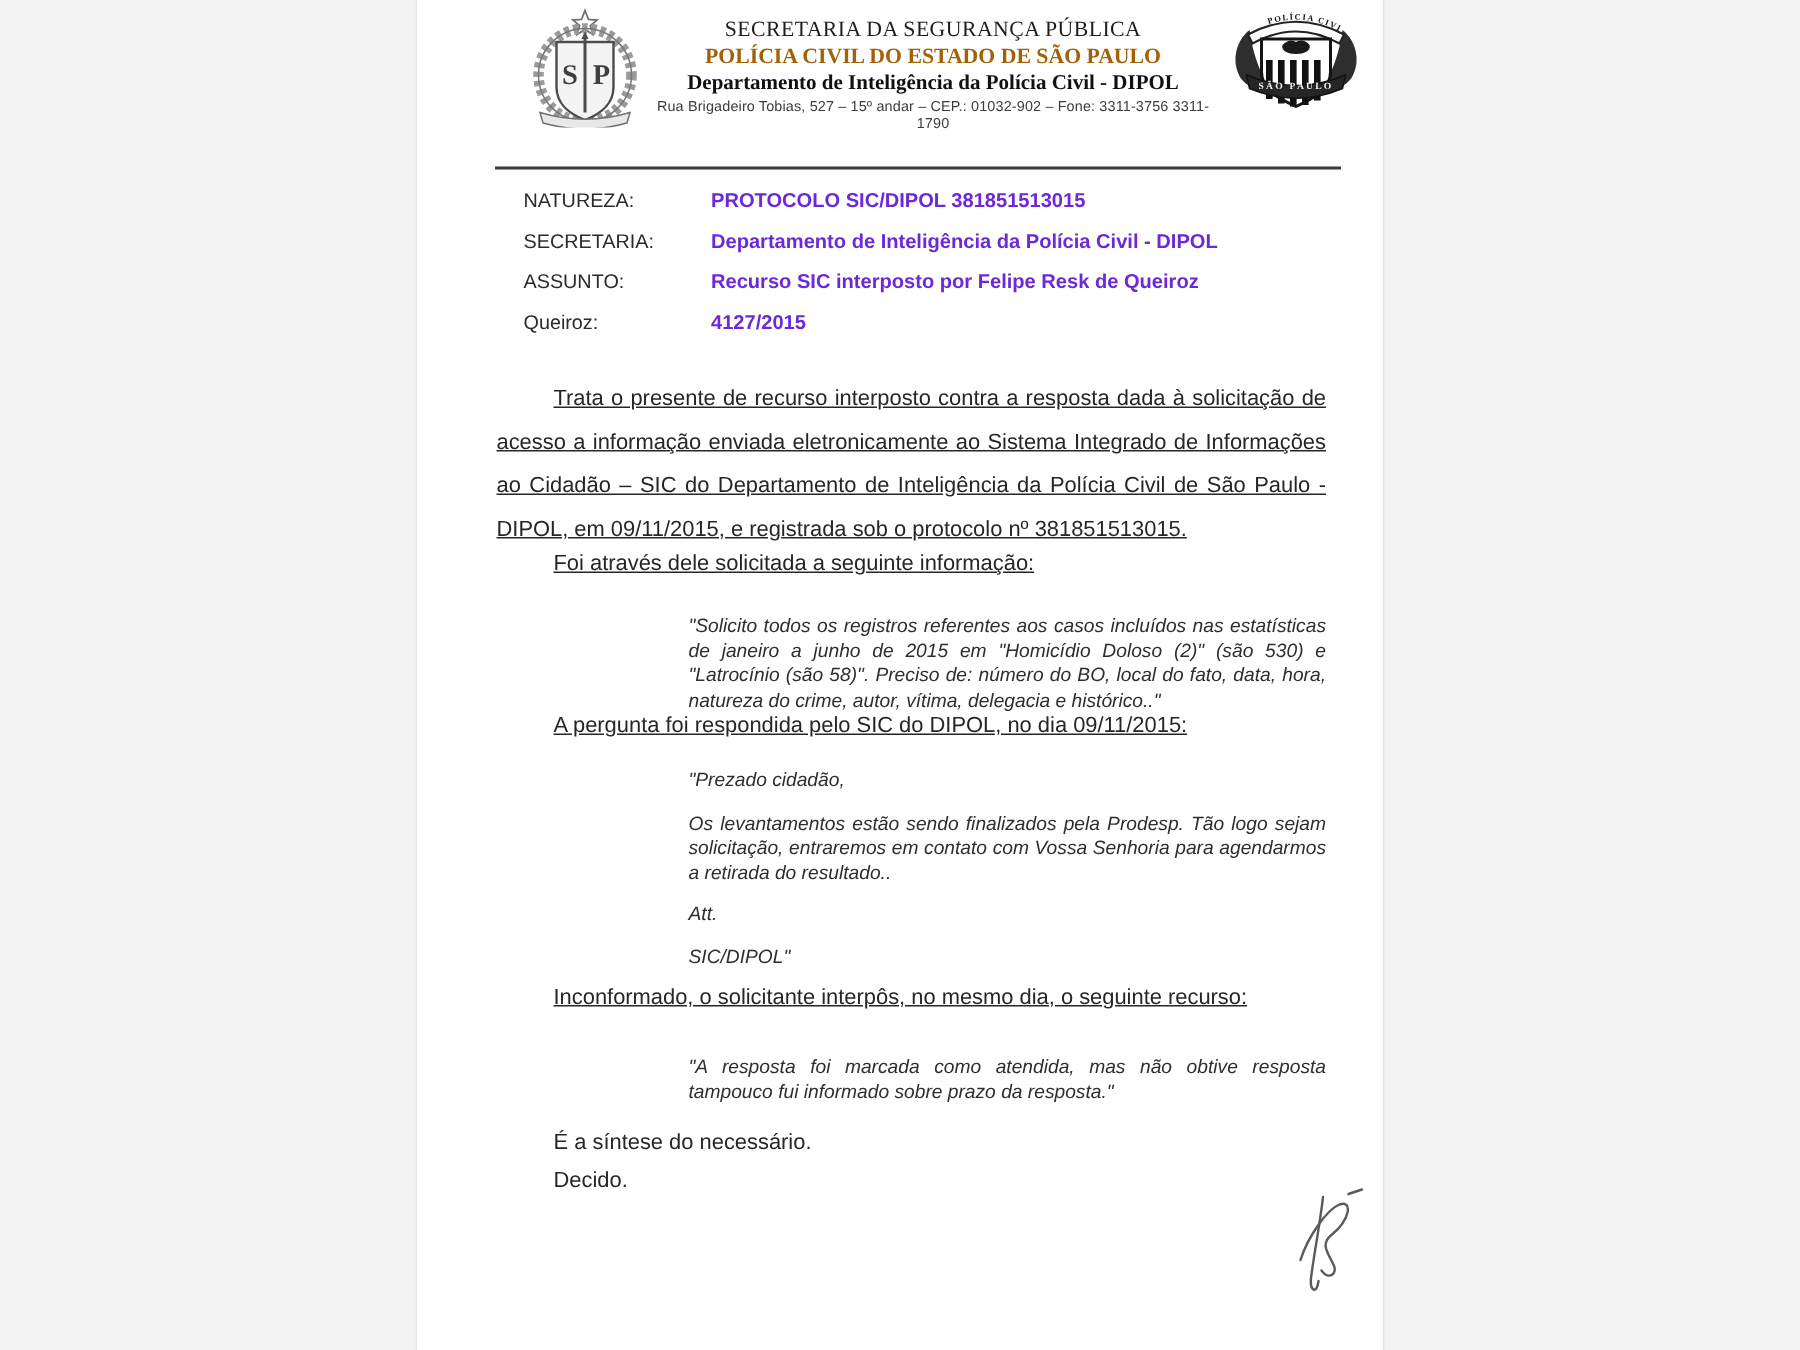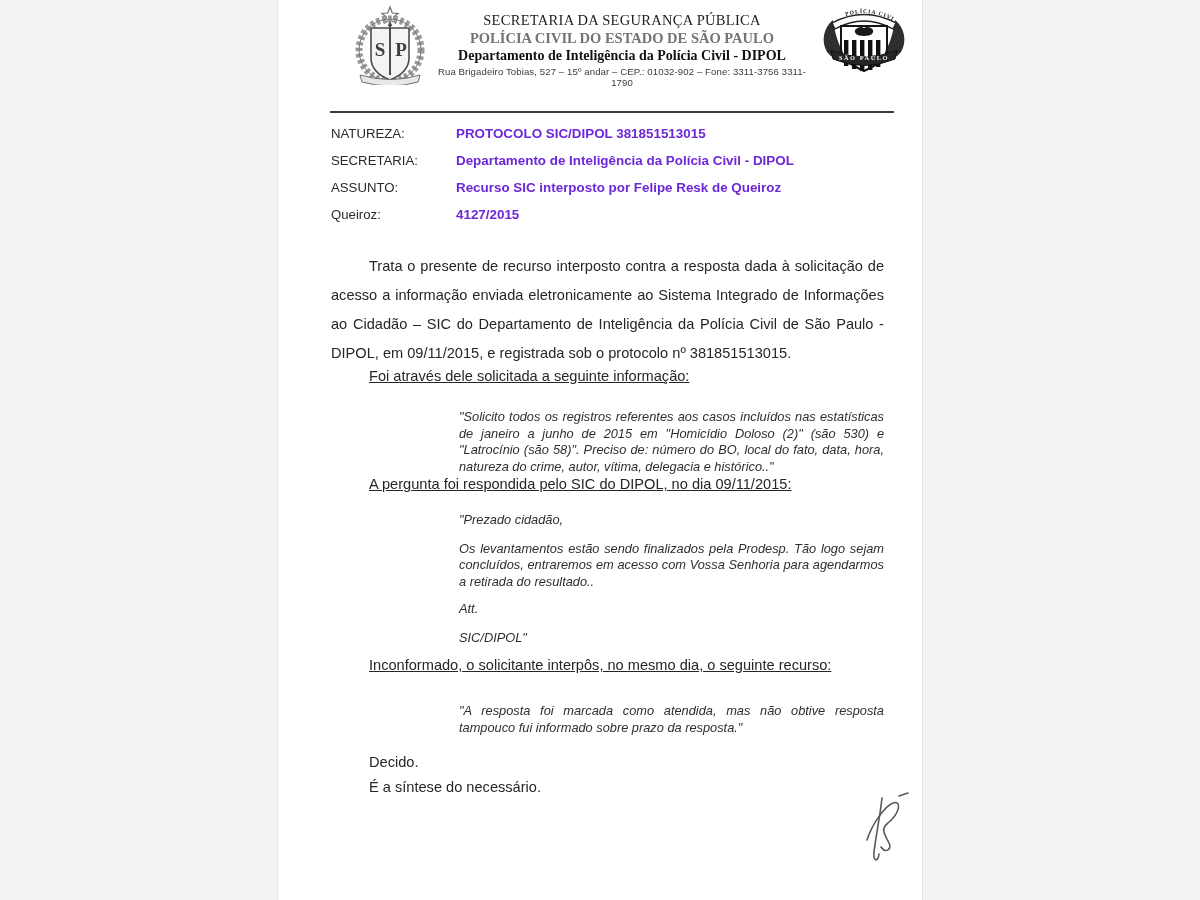--- a/index.html
+++ b/index.html
@@ -11,35 +11,35 @@
     background:#ffffff;
     border-left:1px solid #e6e6e6; border-right:1px solid #e3e3e3;
   }
   .abs{ position:absolute; }
 
   
   .crest-left{ left:64px; top:5px; width:96px; height:80px; }
   .crest-right{ left:541px; top:0px; width:90px; height:74px; }
   .head-center{ left:150px; top:12px; width:388px; text-align:center; }
   .h-line1{ font-family:"Liberation Serif", serif; font-size:14.5px; letter-spacing:.3px; color:#1d1d1d; }
-  .h-line2{ font-family:"Liberation Serif", serif; font-size:14.5px; font-weight:bold; color:#737373; margin-top:1px; }
+  .h-line2{ font-family:"Liberation Serif", serif; font-size:14.5px; font-weight:bold; color:#a16207; margin-top:1px; }
   .h-line3{ font-family:"Liberation Serif", serif; font-size:14px; font-weight:bold; color:#111; margin-top:1px; }
   .h-addr{ font-size:9.6px; color:#3c3c3c; margin-top:2px; letter-spacing:.1px; }
 
   .rule{ left:52px; top:111px; width:564px; height:2px; background:#3b3b3b; }
 
   
   .meta{ left:53px; top:120px; width:560px; }
-  .meta-row{ display:flex; height:27px; align-items:center; }
+  .meta-row{ display:flex; height:27px; align-items:center;margin-left:18px; }
   .meta-label{ width:125px; font-size:13.2px; color:#2a2a2a; }
   .meta-value{ font-size:13.4px; font-weight:bold; color:#6d28d9; }
 
   
   .bodytxt{ font-size:14.6px; color:#262626; }
-  .para1{ left:53px; top:252px; width:553px; text-align:justify; text-indent:38px; line-height:29px; }
+  .para1{ left:53px; top:252px; width:553px; text-align:justify; text-indent:38px; line-height:29px;text-decoration:underline; }
   .line-simple{ left:91px;text-decoration:underline; }
   .p-foi{ top:368px; }
   .p-pergunta{ top:476px; }
   .p-inconformado{ top:657px; }
 
   .quote{ left:181px; width:425px; font-style:italic; font-size:12.8px; line-height:16.6px; color:#2e2e2e; }
   .q1{ top:409px; text-align:justify; }
   .q2{ top:512px; }
   .q2 .q2-block{ margin-bottom:11px; text-align:justify; }
   .q2 .q2-gap{ margin-bottom:12px; }
@@ -124,32 +124,32 @@
   <p class="abs bodytxt para1">Trata o presente de recurso interposto contra a resposta dada à solicitação de acesso a informação enviada eletronicamente ao Sistema Integrado de Informações ao Cidadão – SIC do Departamento de Inteligência da Polícia Civil de São Paulo - DIPOL, em 09/11/2015, e registrada sob o protocolo nº 381851513015.</p>
 
   <p class="abs bodytxt line-simple p-foi">Foi através dele solicitada a seguinte informação:</p>
 
   <p class="abs quote q1">"Solicito todos os registros referentes aos casos incluídos nas estatísticas de janeiro a junho de 2015 em "Homicídio Doloso (2)" (são 530) e "Latrocínio (são 58)". Preciso de: número do BO, local do fato, data, hora, natureza do crime, autor, vítima, delegacia e histórico.."</p>
 
   <p class="abs bodytxt line-simple p-pergunta">A pergunta foi respondida pelo SIC do DIPOL, no dia 09/11/2015:</p>
 
   <div class="abs quote q2">
     <div class="q2-gap">"Prezado cidadão,</div>
-    <div class="q2-block">Os levantamentos estão sendo finalizados pela Prodesp. Tão logo sejam concluídos, entraremos em acesso com Vossa Senhoria para agendarmos a retirada do resultado..</div>
+    <div class="q2-block">Os levantamentos estão sendo finalizados pela Prodesp. Tão logo sejam solicitação, entraremos em contato com Vossa Senhoria para agendarmos a retirada do resultado..</div>
     <div class="q2-gap">Att.</div>
     <div>SIC/DIPOL"</div>
   </div>
 
   <p class="abs bodytxt line-simple p-inconformado">Inconformado, o solicitante interpôs, no mesmo dia, o seguinte recurso:</p>
 
   <p class="abs quote q3">"A resposta foi marcada como atendida, mas não obtive resposta tampouco fui informado sobre prazo da resposta."</p>
 
   <div class="abs bodytxt closing">
+    <p>É a síntese do necessário.</p>
     <p>Decido.</p>
-    <p>É a síntese do necessário.</p>
   </div>
 
   <svg class="abs signature" viewBox="0 0 55 80">
     <g fill="none" stroke="#5a5a5a" stroke-width="1.6" stroke-linecap="round">
       <path d="M38,8 l9,-3"></path>
       <path d="M21,10 C19,28 15,48 13,64 C12,73 17,75 18,66"></path>
       <path d="M6,52 C11,36 24,18 32,15 C41,12 39,25 27,35 C19,41 24,47 28,55 C31,61 25,66 20,59"></path>
     </g>
   </svg>
 

